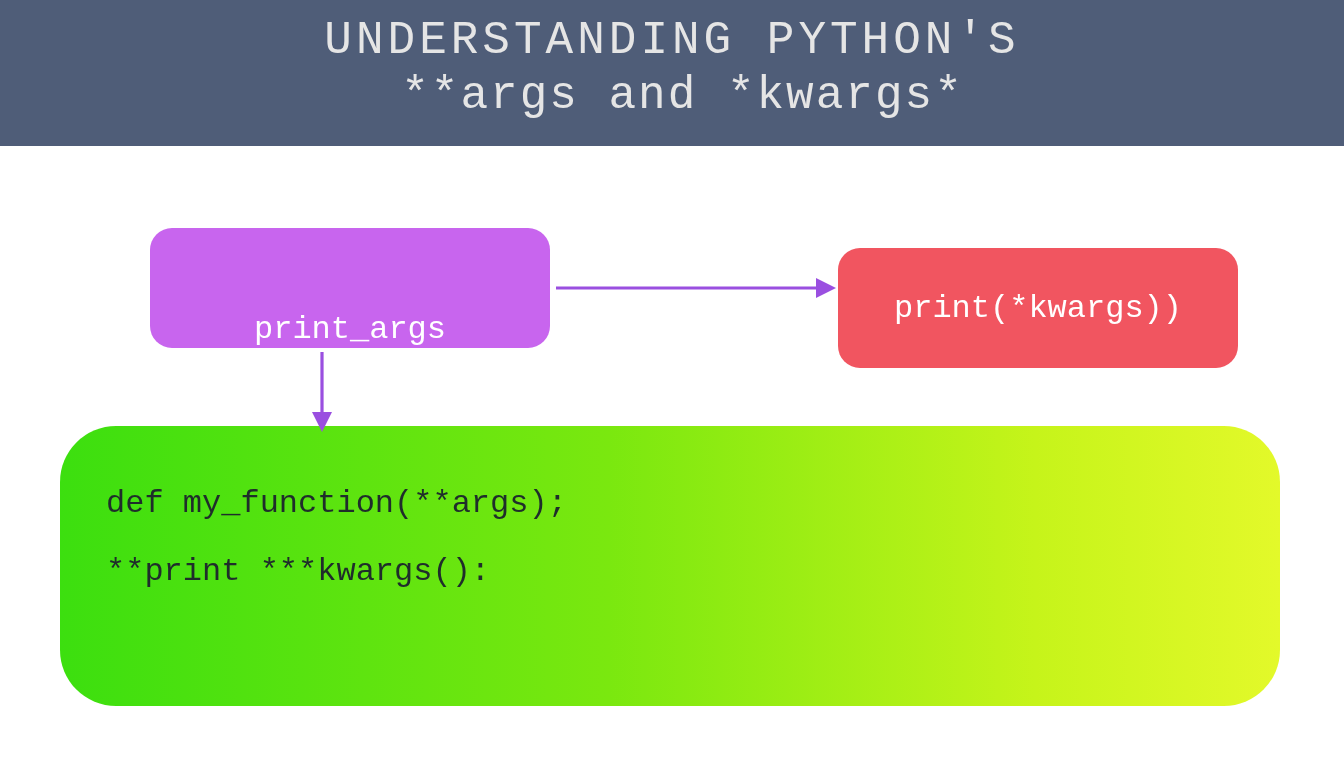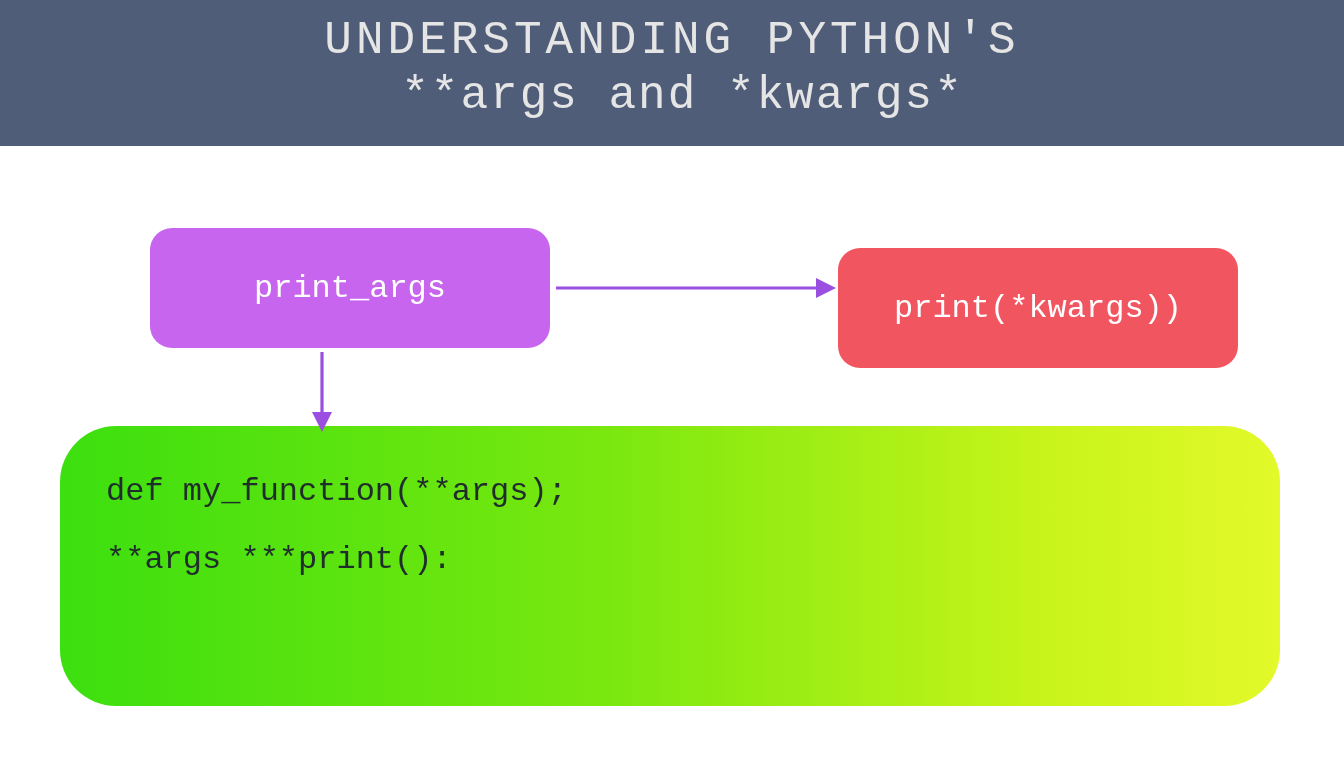--- a/index.html
+++ b/index.html
@@ -42,40 +42,41 @@
     justify-content: center;
     font-size: 32px;
   }
   .box-purple {
     left: 150px;
     top: 82px;
     width: 400px;
     height: 120px;
     background: #c865ee;
     color: #ffffff;
+    align-items: flex-end;
   }
   .box-red {
     left: 838px;
     top: 82px;
     width: 400px;
     height: 120px;
     background: #f15560;
     color: #ffffff;
     margin-top: 20px;
   }
   .code-panel {
     position: absolute;
     left: 60px;
     top: 280px;
     width: 1220px;
     height: 280px;
     border-radius: 56px;
     background: linear-gradient(90deg, #3cdf0f 0%, #7ae80f 45%, #c6f41a 80%, #e3f92a 100%);
     color: #1f2d2b;
-    padding: 32px 46px;
+    padding: 44px 46px;
     box-sizing: border-box;
     font-size: 32px;
     line-height: 2.1;
   }
   .code-panel div {
     white-space: pre;
   }
   svg.arrows {
     position: absolute;
     left: 0;
@@ -106,21 +107,21 @@
   <div class="box box-purple">
     <span>print_args</span>
   </div>
 
   <div class="box box-red">
     <span>print(*kwargs))</span>
   </div>
 
   <div class="code-panel">
     <div>def my_function(**args);</div>
-    <div>**args ***print():</div>
+    <div>**print ***kwargs():</div>
   </div>
 
   <svg class="arrows">
 
     <line x1="556" y1="142" x2="820" y2="142" class="arrow-path"></line>
     <polygon points="836,142 816,132 816,152" class="arrow-head"></polygon>
 
     <line x1="322" y1="206" x2="322" y2="270" class="arrow-path"></line>
     <polygon points="322,286 312,266 332,266" class="arrow-head"></polygon>
   </svg>

